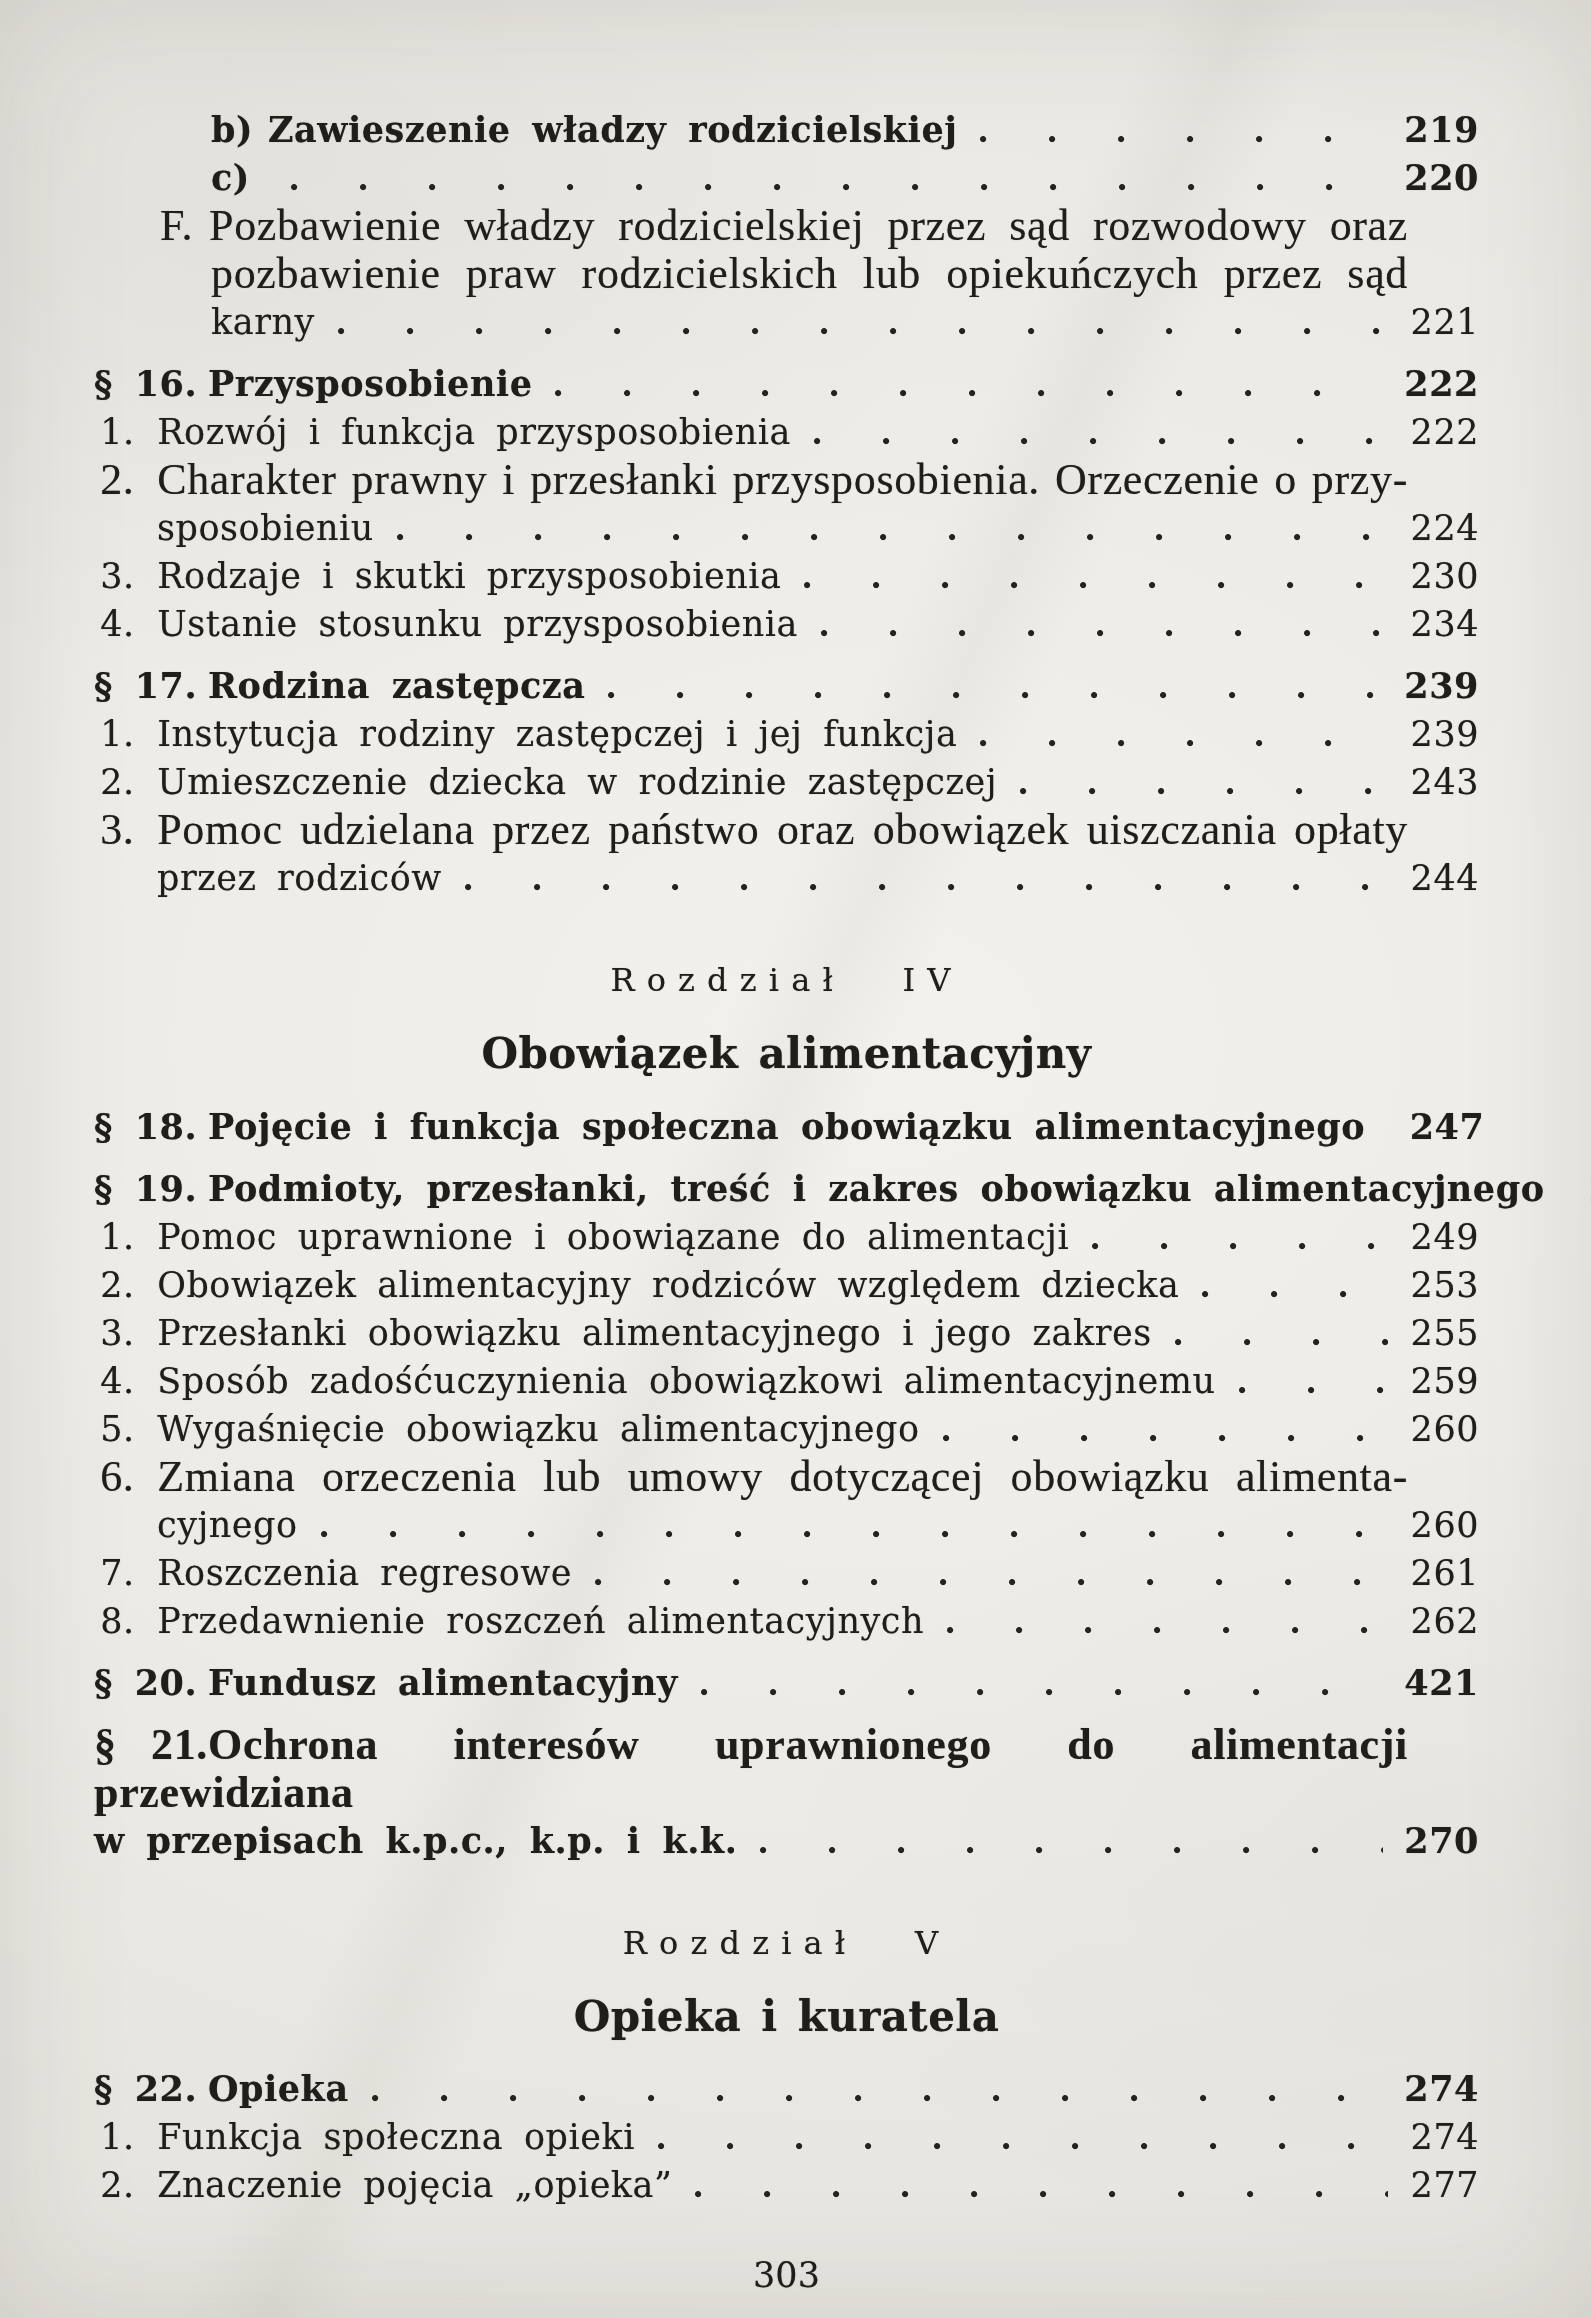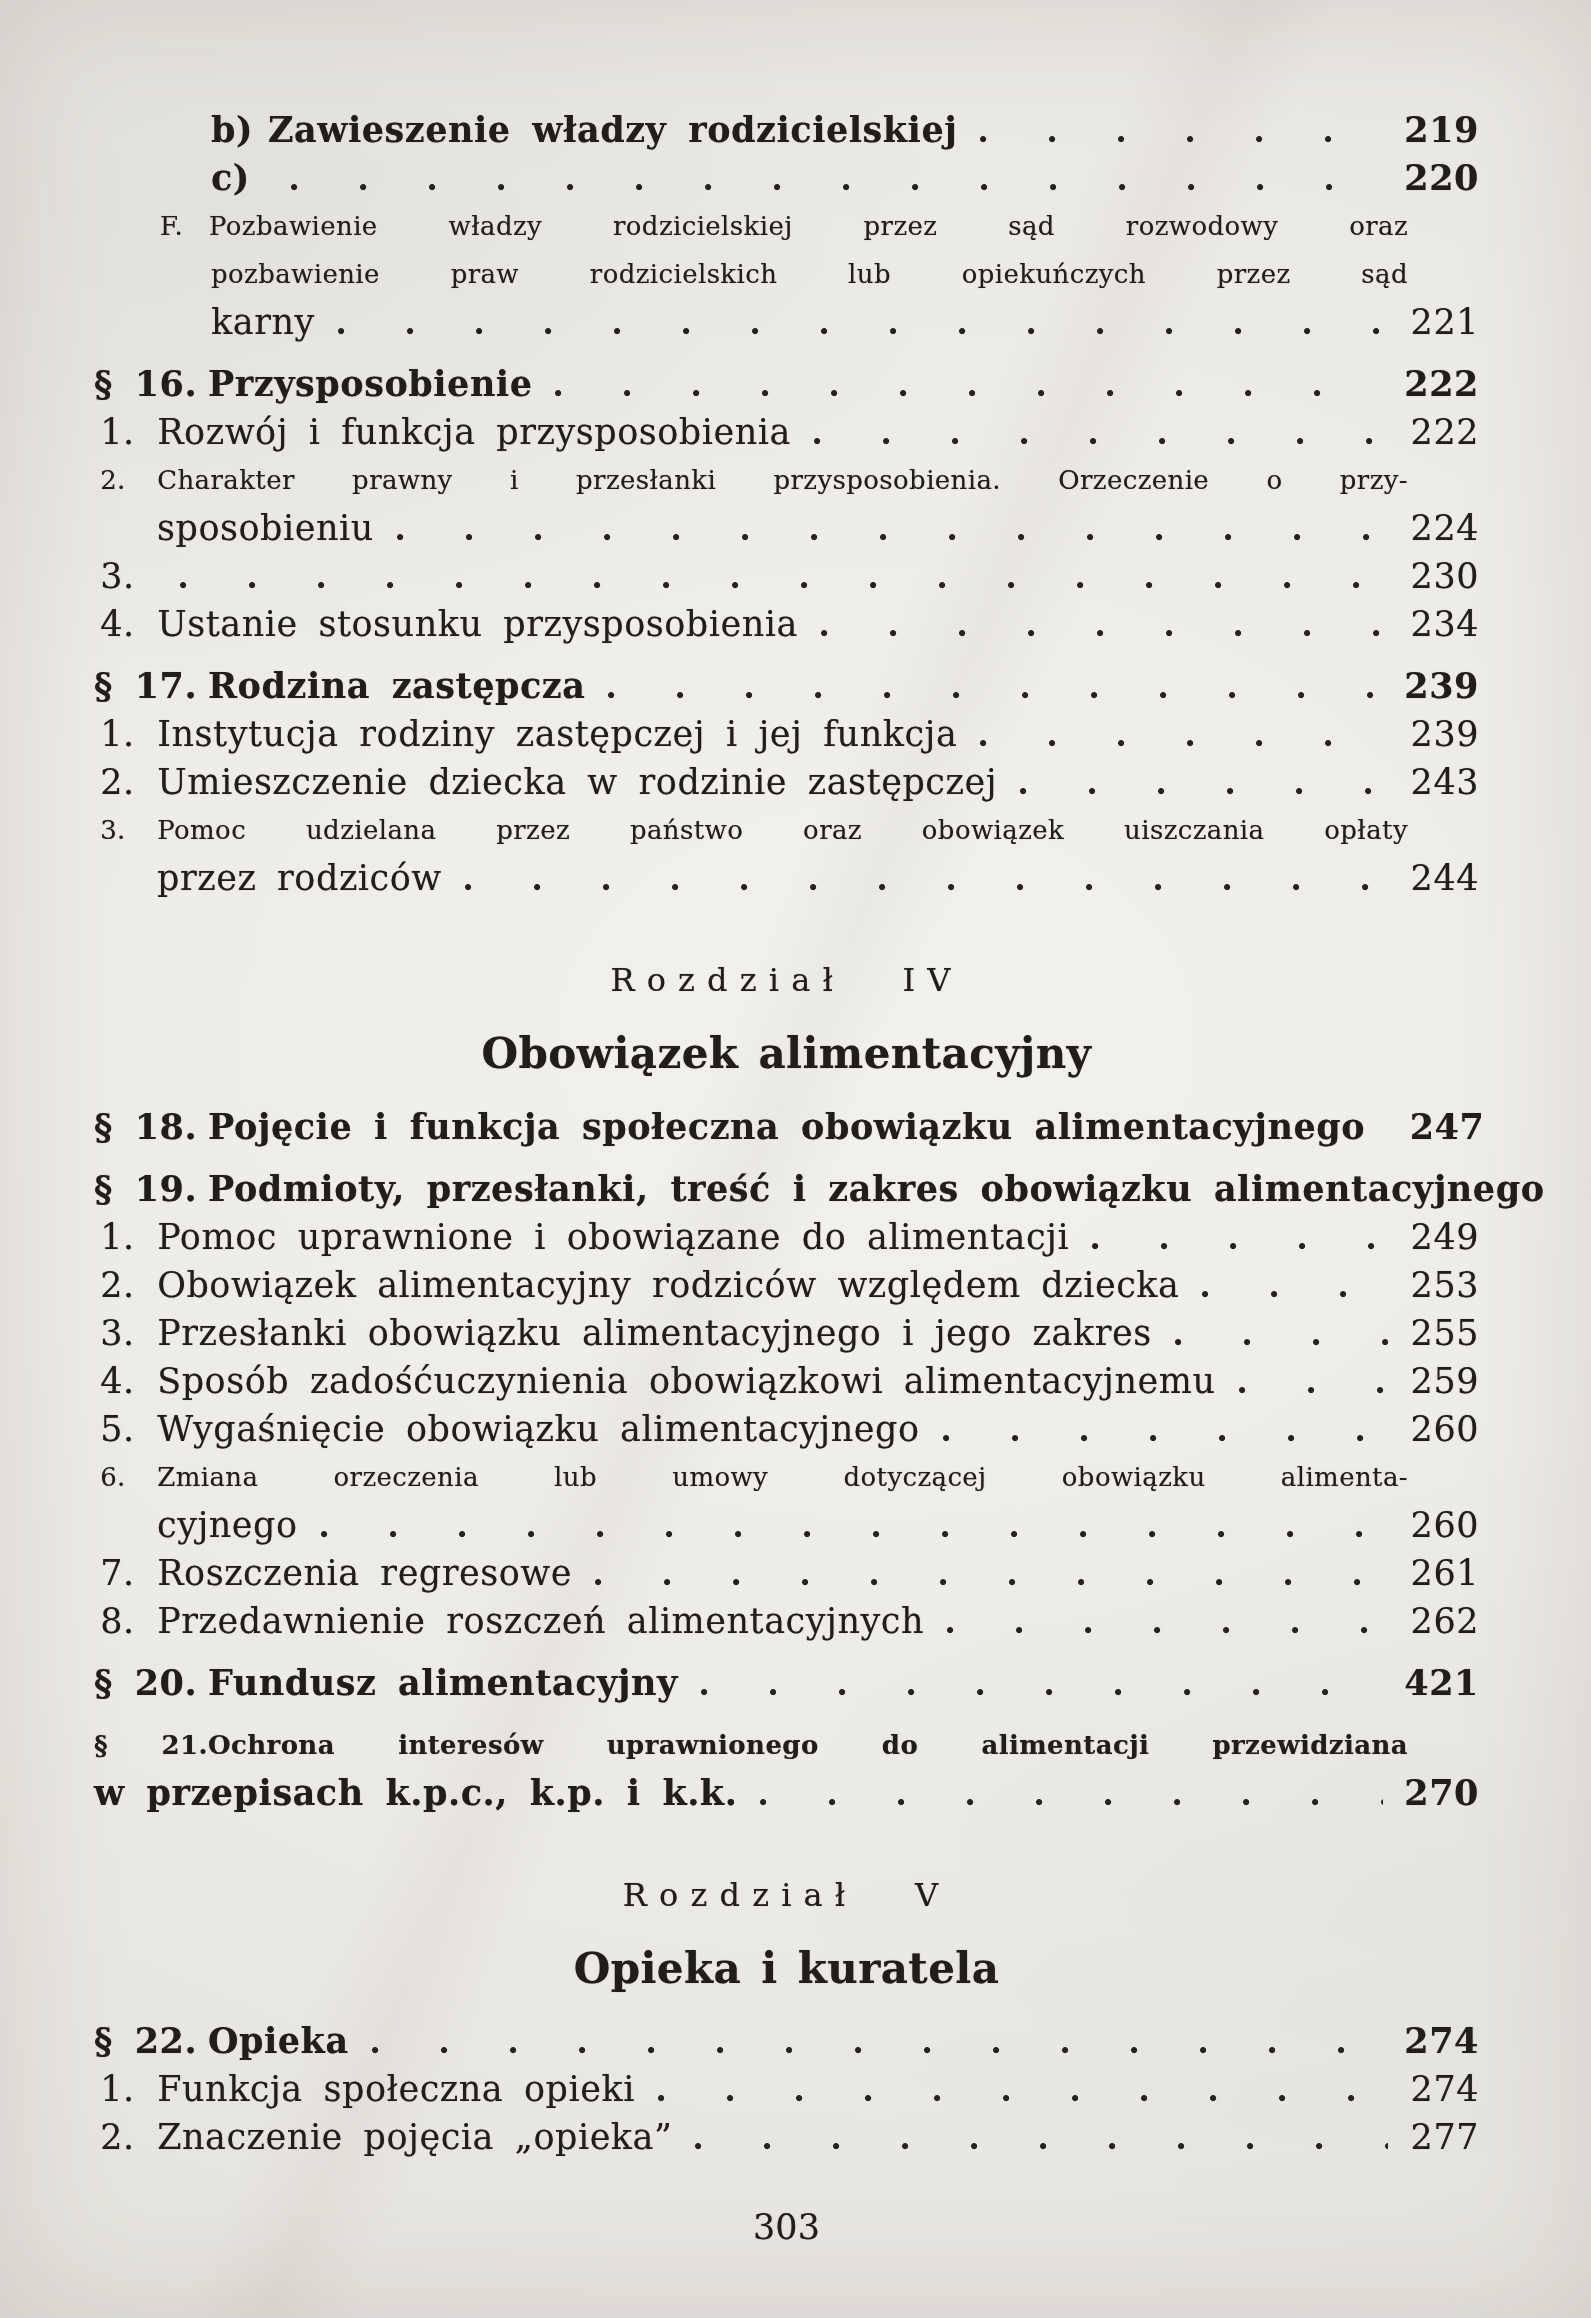--- a/index.html
+++ b/index.html
@@ -22,25 +22,26 @@
 
   .row {
     display: flex; align-items: baseline;
     font-size: 35px; line-height: 48px;
     letter-spacing: 0.015em; word-spacing: 0.26em;
     text-shadow: 0 0 0.8px rgba(33,30,26,0.5);
     white-space: nowrap;
   }
   .jrow {
     display: block;
-    font-size: 26px; line-height: 48px;
+    font-size: 44px; line-height: 48px;
     letter-spacing: 0.015em;
     text-shadow: 0 0 0.8px rgba(33,30,26,0.5);
     text-align: justify; text-align-last: justify;
     padding-right: 71px;
+    font-family: Liberation Serif, serif;
   }
   .b { font-weight: bold; }
   .rtext { flex: 0 1 auto; }
 
   .marker { display: inline-block; flex: 0 0 auto; }
   .m-sub    { width: 57px; }
   .m-letter { width: 49px; }
   .m-section{ width: 114px; }
   .m-num    { width: 57px; }
 
@@ -115,20 +116,21 @@
         <span class="pnum">222</span>
       </div>
       <div class="jrow ind-num"><span class="marker m-num">2.</span><span class="rtext">Charakter prawny i przesłanki przysposobienia. Orzeczenie o przy-</span></div>
       <div class="row ind-hang-num">
         <span class="rtext">sposobieniu</span>
         <span class="leader"></span>
         <span class="pnum">224</span>
       </div>
       <div class="row ind-num">
         <span class="marker m-num">3.</span>
+        <span class="rtext">Rodzaje i skutki przysposobienia</span>
         <span class="leader"></span>
         <span class="pnum">230</span>
       </div>
       <div class="row ind-num">
         <span class="marker m-num">4.</span>
         <span class="rtext">Ustanie stosunku przysposobienia</span>
         <span class="leader"></span>
         <span class="pnum">234</span>
       </div>
       <div class="row ind-section b">

